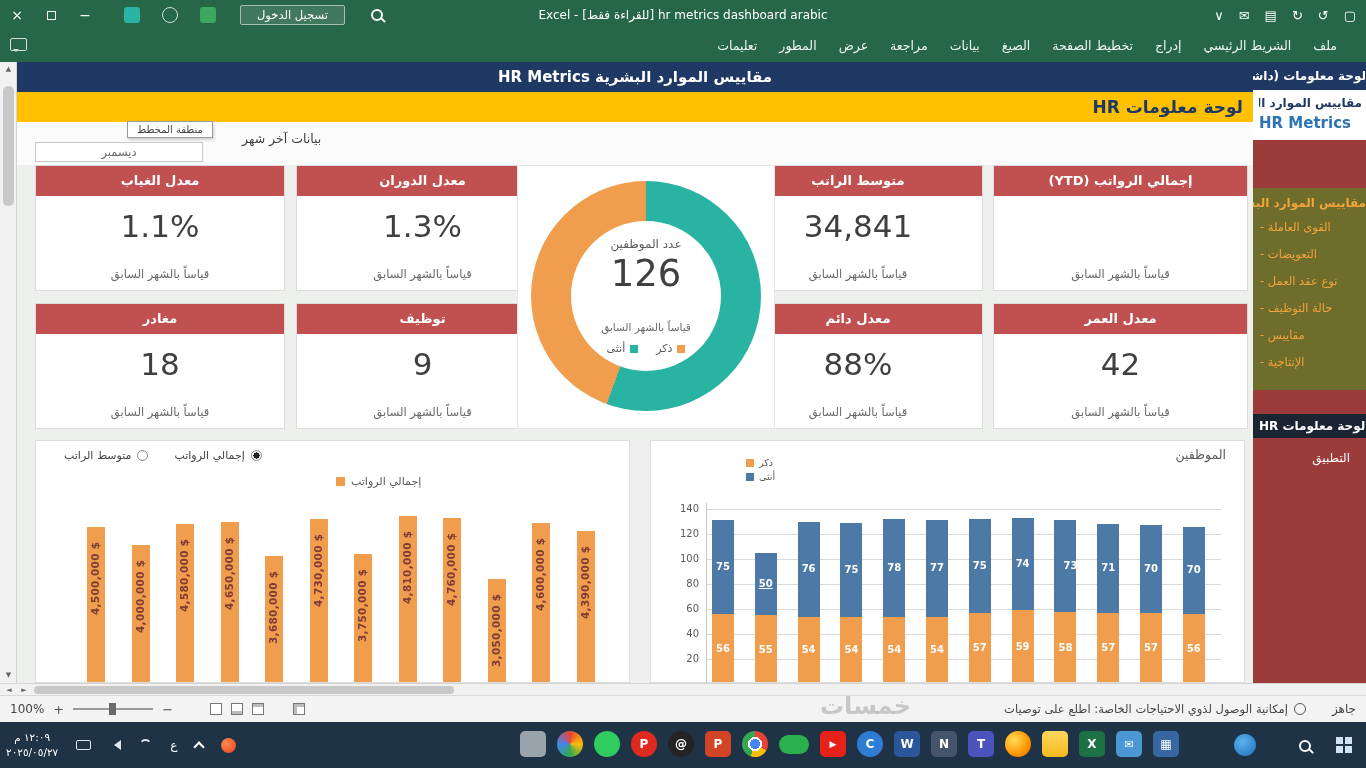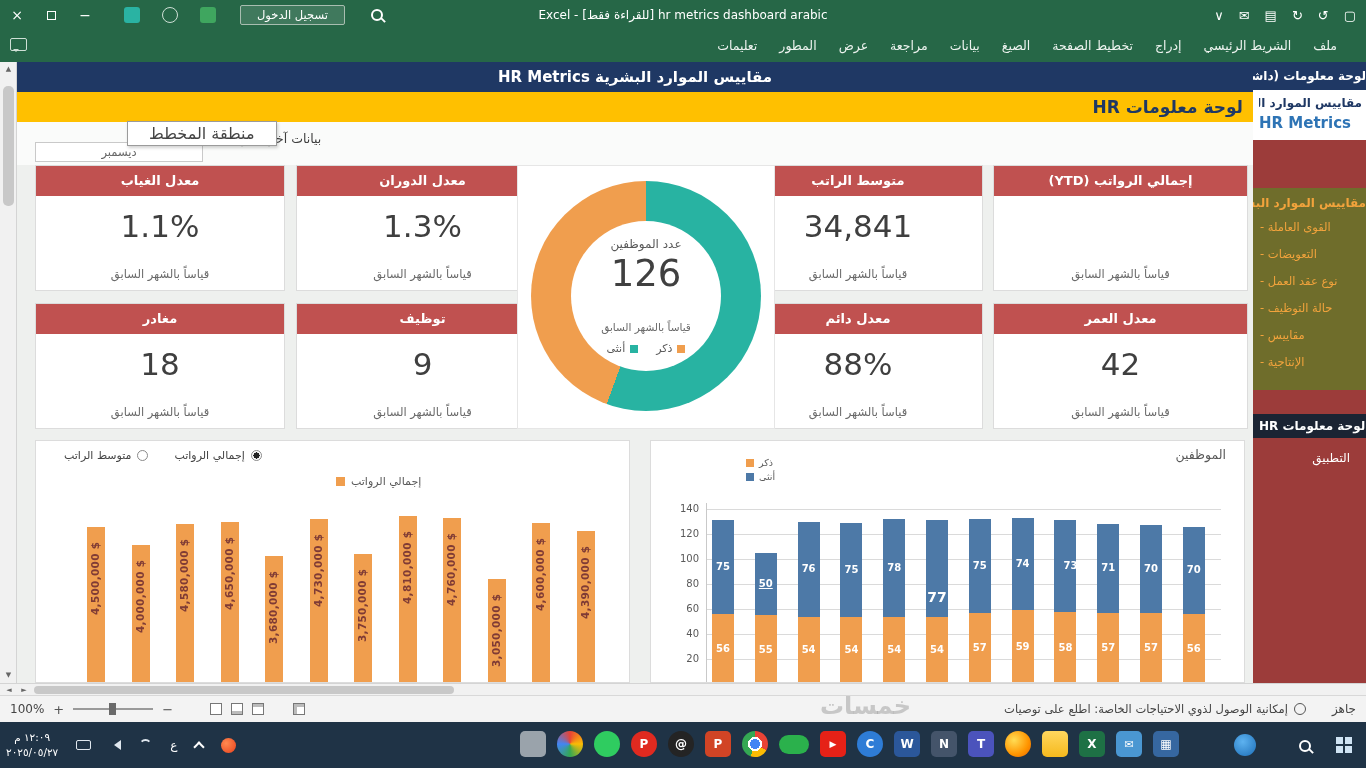--- a/index.html
+++ b/index.html
@@ -38,21 +38,21 @@
   .hscroll{position:absolute;left:0;top:683px;width:1366px;height:12px;background:#F1F1F1;border-top:1px solid #D4D4D4;z-index:10}
   .hscroll .ha{position:absolute;top:0;width:14px;height:12px;color:#666;font-size:7px;text-align:center;line-height:12px;cursor:pointer}
   .hscroll .thumb{position:absolute;left:34px;top:2px;width:420px;height:8px;background:#C8C8C8;border-radius:4px}
 
   
   .sheet{position:absolute;left:17px;top:62px;width:1236px;height:621px;background:#EEF0EE;overflow:hidden}
   .banner{position:absolute;left:0;top:0;width:1236px;height:30px;background:#1F3864;color:#fff;font-size:15px;font-weight:bold;text-align:center;line-height:30px;direction:rtl}
   .gold{position:absolute;left:0;top:30px;width:1236px;height:30px;background:#FFC000;color:#1F3864;font-size:17px;font-weight:bold;line-height:30px;direction:rtl;padding-right:10px}
   .subbg{position:absolute;left:0;top:60px;width:1236px;height:43px;background:#FAFBFA}
   .lastmonth{position:absolute;left:225px;top:69px;font-size:12.5px;color:#3F3F3F;direction:rtl}
-  .tooltip{position:absolute;left:110px;top:59px;background:#fff;border:1px solid #9B9B9B;padding:2px 21px;font-size:16px;color:#444;box-shadow:1px 2px 3px rgba(0,0,0,.18);direction:rtl;z-index:6;white-space:nowrap}
+  .tooltip{position:absolute;left:110px;top:59px;background:#fff;border:1px solid #9B9B9B;padding:2px 9px;font-size:10px;color:#444;box-shadow:1px 2px 3px rgba(0,0,0,.18);direction:rtl;z-index:6;white-space:nowrap}
   .monthbox{position:absolute;left:18px;top:80px;width:168px;height:20px;background:#fff;border:1px solid #C9C9C9;font-size:11.5px;color:#666;text-align:center;line-height:18px;direction:rtl;z-index:5;cursor:pointer}
 
   .kpi{position:absolute;background:#fff;border:1px solid #DCDCDC;height:126px}
   .r1{top:103px}.r2{top:241px}
   .p1{left:976px;width:255px}.p2{left:716px;width:250px}.p3{left:279px;width:253px}.p4{left:18px;width:250px}
   .kpi-h{height:30px;line-height:30px;background:#C05150;color:#fff;font-size:13px;text-align:center;font-weight:600;direction:rtl;white-space:nowrap;overflow:hidden}
   .kpi-b{position:relative;height:94px}
   .kpi-v{font-size:31px;color:#3F3F3F;text-align:center;padding-top:12px}
   .kpi-n{position:absolute;bottom:9px;width:100%;text-align:center;font-size:11.5px;color:#6A6A6A;direction:rtl}
 
@@ -357,21 +357,21 @@
           <div style="position: absolute; left: 189.4px; top: 175.5px; width: 22px; height: 67.5px; background: rgb(240, 158, 78);"></div>
           <div style="position: absolute; left: 189.4px; top: 81.8px; width: 22px; height: 93.8px; background: rgb(77, 121, 167);"></div>
           <div style="position: absolute; left: 189.4px; top: 122.6px; width: 22px; text-align: center; font-size: 10px; font-weight: bold; color: rgb(255, 255, 255);">75</div>
           <div style="position: absolute; left: 189.4px; top: 203.3px; width: 22px; text-align: center; font-size: 10px; font-weight: bold; color: rgb(255, 255, 255);">54</div>
           <div style="position: absolute; left: 232.2px; top: 175.5px; width: 22px; height: 67.5px; background: rgb(240, 158, 78);"></div>
           <div style="position: absolute; left: 232.2px; top: 78px; width: 22px; height: 97.5px; background: rgb(77, 121, 167);"></div>
           <div style="position: absolute; left: 232.2px; top: 120.8px; width: 22px; text-align: center; font-size: 10px; font-weight: bold; color: rgb(255, 255, 255);">78</div>
           <div style="position: absolute; left: 232.2px; top: 203.3px; width: 22px; text-align: center; font-size: 10px; font-weight: bold; color: rgb(255, 255, 255);">54</div>
           <div style="position: absolute; left: 275px; top: 175.5px; width: 22px; height: 67.5px; background: rgb(240, 158, 78);"></div>
           <div style="position: absolute; left: 275px; top: 79.3px; width: 22px; height: 96.3px; background: rgb(77, 121, 167);"></div>
-          <div style="position: absolute; left: 275px; top: 121.4px; width: 22px; text-align: center; font-size: 14px; font-weight: bold; color: rgb(255, 255, 255); margin-top: 27px;">77</div>
+          <div style="position: absolute; left: 275px; top: 121.4px; width: 22px; text-align: center; font-size: 10px; font-weight: bold; color: rgb(255, 255, 255);">77</div>
           <div style="position: absolute; left: 275px; top: 203.3px; width: 22px; text-align: center; font-size: 10px; font-weight: bold; color: rgb(255, 255, 255);">54</div>
           <div style="position: absolute; left: 317.8px; top: 171.8px; width: 22px; height: 71.3px; background: rgb(240, 158, 78);"></div>
           <div style="position: absolute; left: 317.8px; top: 78px; width: 22px; height: 93.8px; background: rgb(77, 121, 167);"></div>
           <div style="position: absolute; left: 317.8px; top: 118.9px; width: 22px; text-align: center; font-size: 10px; font-weight: bold; color: rgb(255, 255, 255);">75</div>
           <div style="position: absolute; left: 317.8px; top: 201.4px; width: 22px; text-align: center; font-size: 10px; font-weight: bold; color: rgb(255, 255, 255);">57</div>
           <div style="position: absolute; left: 360.6px; top: 169.3px; width: 22px; height: 73.8px; background: rgb(240, 158, 78);"></div>
           <div style="position: absolute; left: 360.6px; top: 76.8px; width: 22px; height: 92.5px; background: rgb(77, 121, 167);"></div>
           <div style="position: absolute; left: 360.6px; top: 117px; width: 22px; text-align: center; font-size: 10px; font-weight: bold; color: rgb(255, 255, 255);">74</div>
           <div style="position: absolute; left: 360.6px; top: 200.1px; width: 22px; text-align: center; font-size: 10px; font-weight: bold; color: rgb(255, 255, 255);">59</div>
           <div style="position: absolute; left: 403.4px; top: 170.5px; width: 22px; height: 72.5px; background: rgb(240, 158, 78);"></div>

